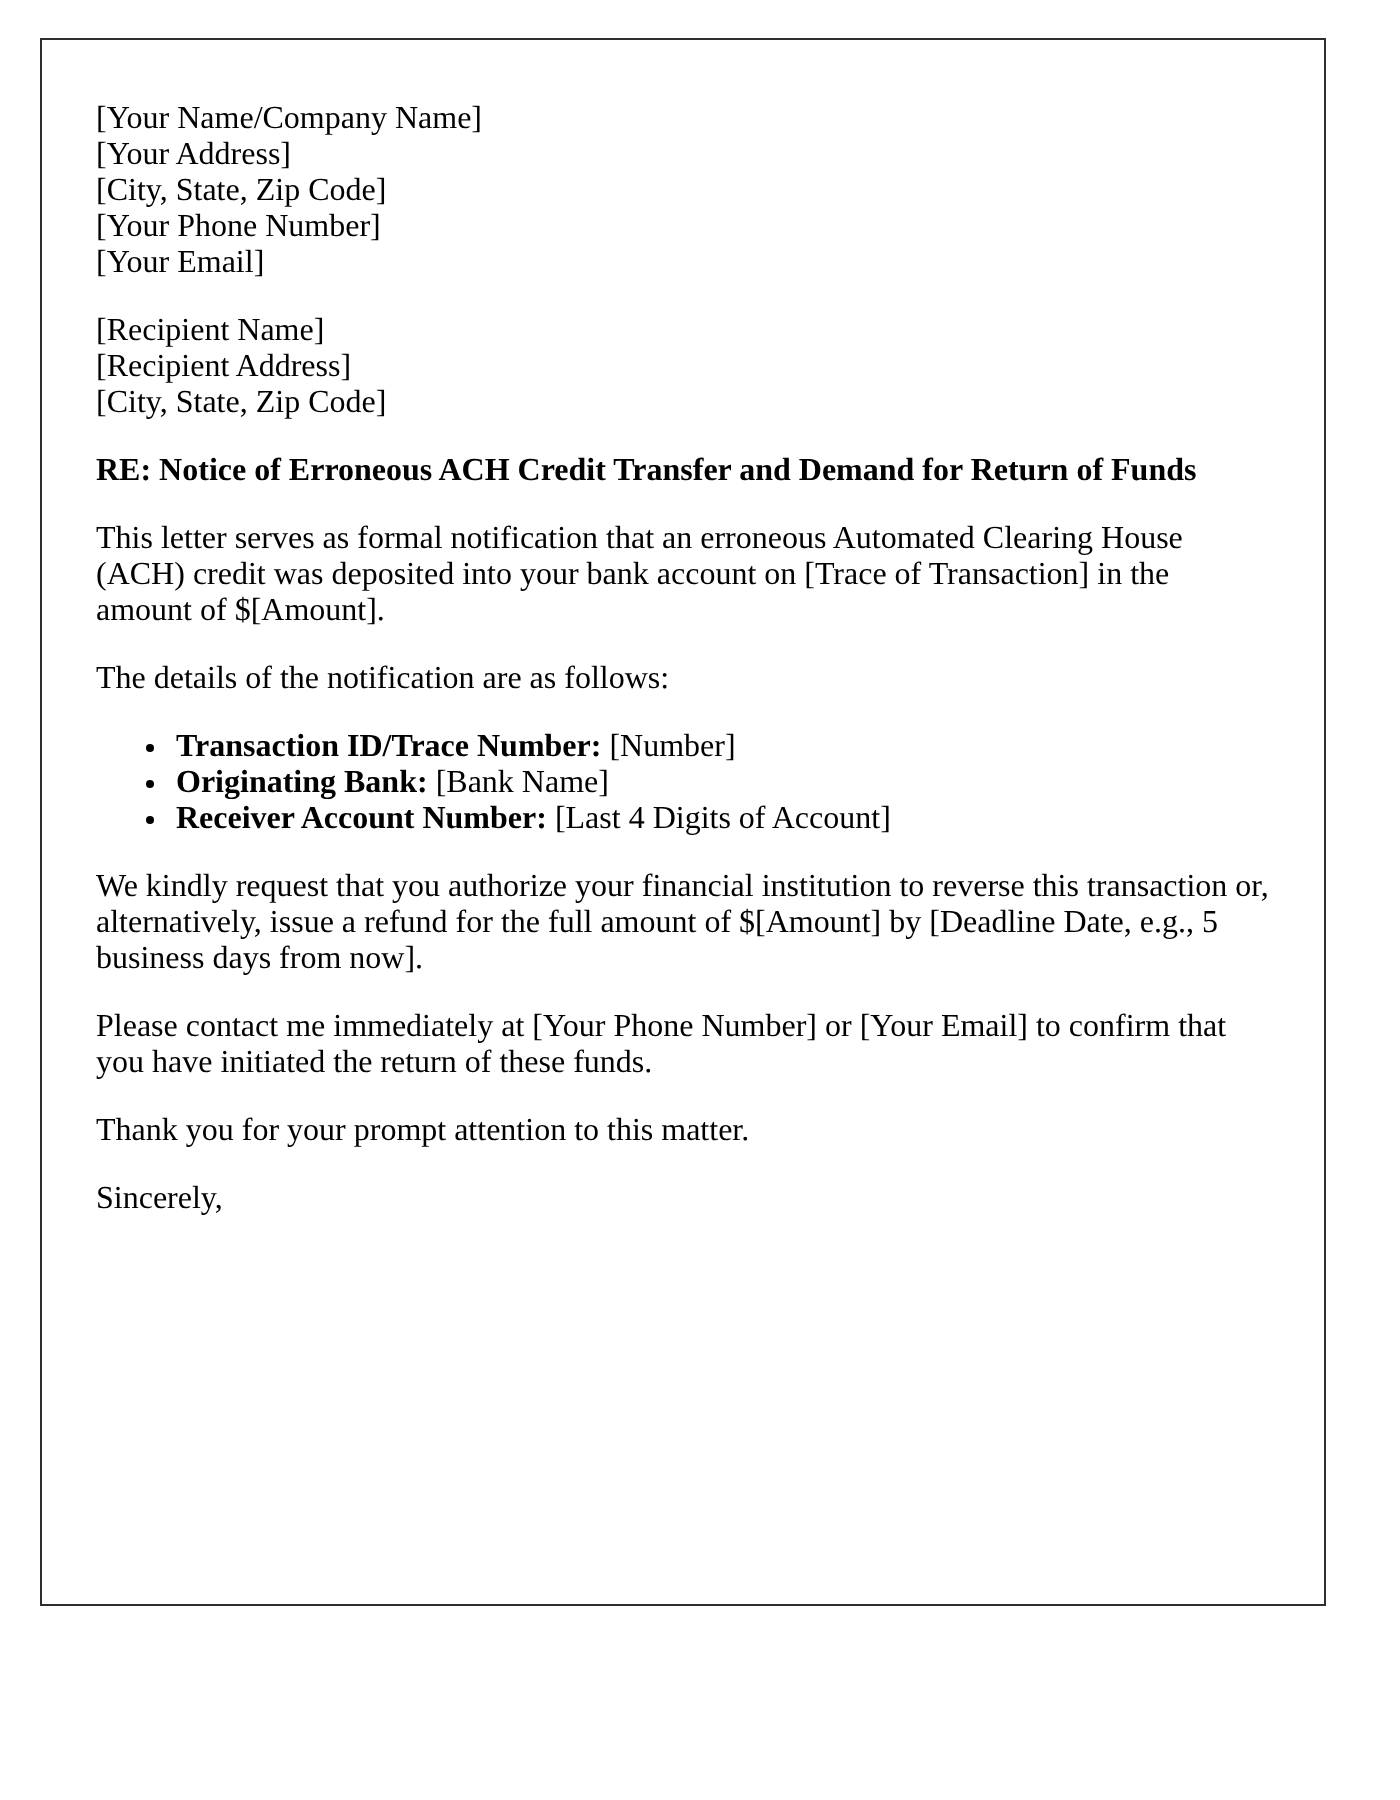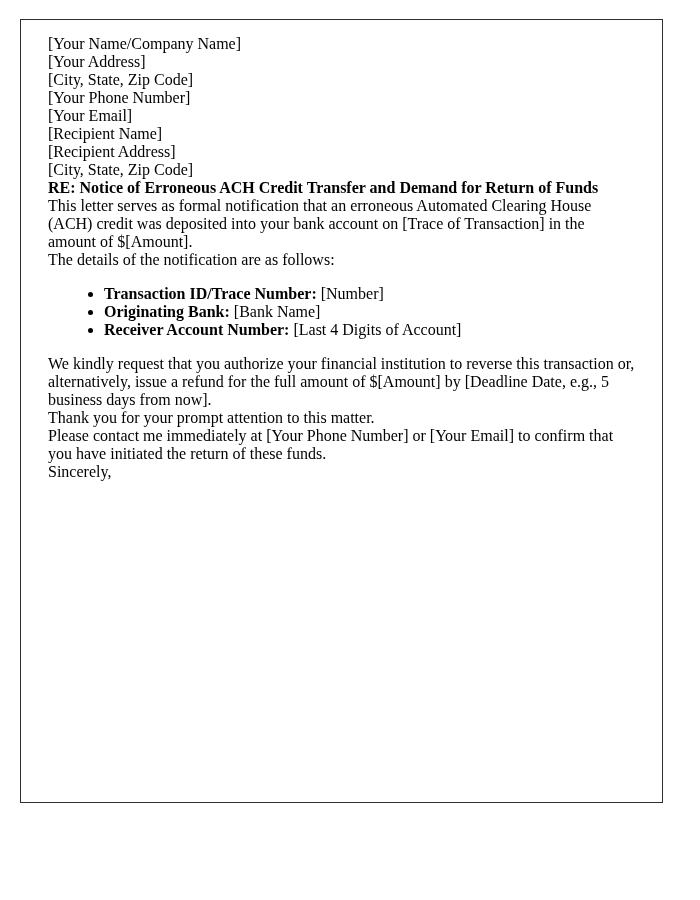--- a/index.html
+++ b/index.html
@@ -26,34 +26,33 @@
     top: 19px;
     width: 643px;
     height: 784px;
     box-sizing: border-box;
     border: 1px solid #2e2e2e;
     padding: 15px 27px 0 27px;
     overflow: hidden;
     background: #ffffff;
   }
   .page p {
-    margin: 0 0;
+    margin: 16px 0;
     font-family: Liberation Serif, serif;
   }
   .subject {
     font-weight: bold;
   }
   ul.details-list {
     margin: 16px 0;
     padding-left: 40px;
     list-style-type: disc;
   }
   ul.details-list li {
     line-height: 18px;
-    margin-left: 16px;
   }
   .detail-label {
     font-weight: bold;
   }
 </style>
 </head>
 <body>
 
 <div class="canvas">
   <div class="page">
@@ -92,20 +91,20 @@
       <li>
         <span class="detail-label">Receiver Account Number:</span>
         <span>[Last 4 Digits of Account]</span>
       </li>
     </ul>
 
 
     <p>We kindly request that you authorize your financial institution to reverse this transaction or, alternatively, issue a refund for the full amount of $[Amount] by [Deadline Date, e.g., 5 business days from now].</p>
 
 
+    <p>Please contact me immediately at [Your Phone Number] or [Your Email] to confirm that you have initiated the return of these funds.</p>
+
     <p>Thank you for your prompt attention to this matter.</p>
-
-    <p>Please contact me immediately at [Your Phone Number] or [Your Email] to confirm that you have initiated the return of these funds.</p>
 
     <p>Sincerely,</p>
 
   </div>
 </div>
 
 </body></html>

